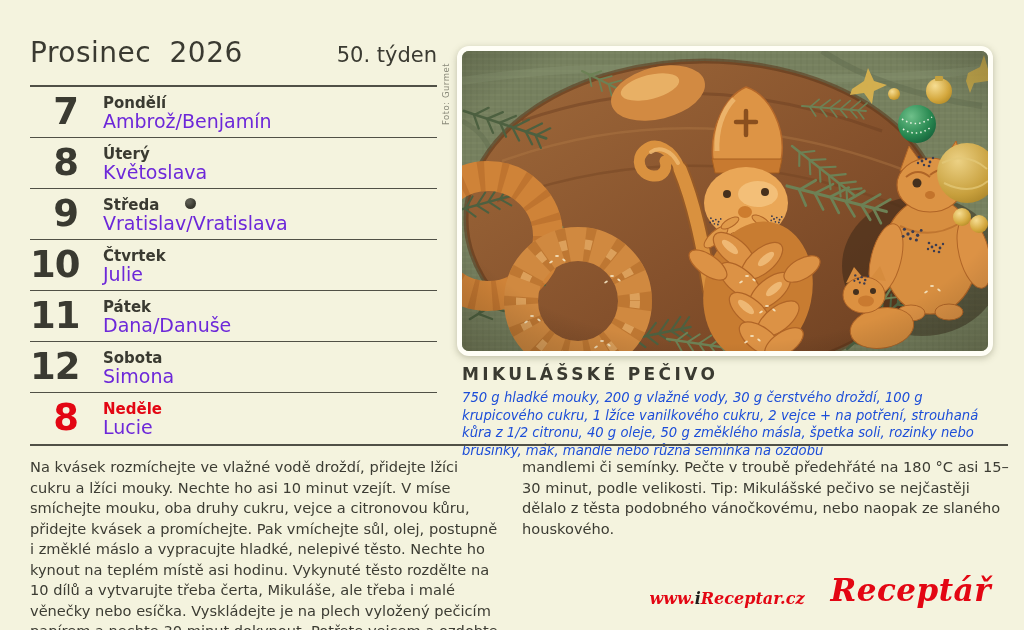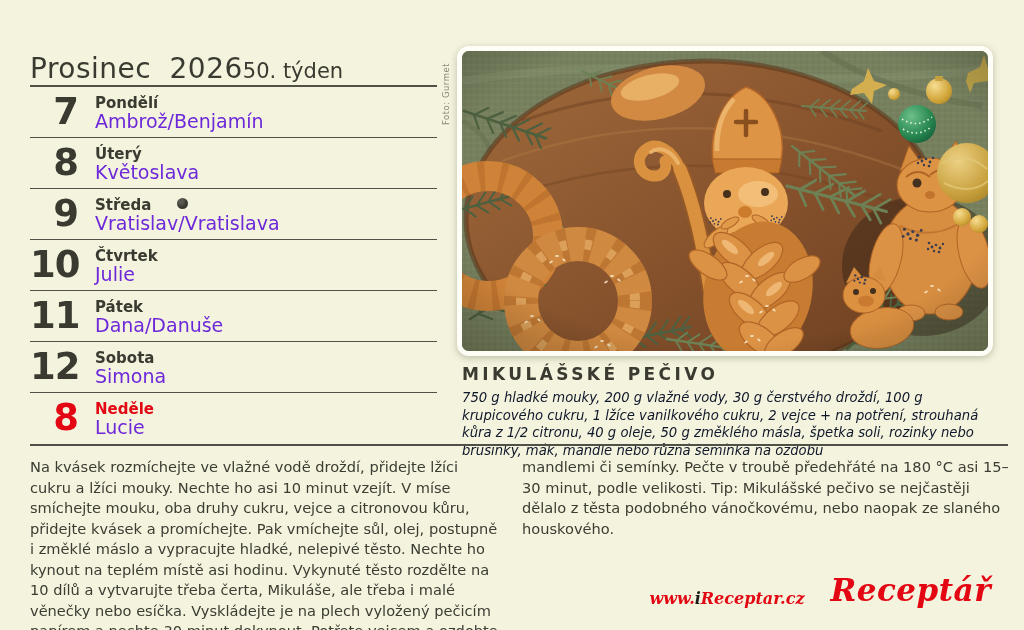--- a/index.html
+++ b/index.html
@@ -6,39 +6,39 @@
   html,body { width:1024px; height:630px; }
   body {
     position:relative;
     background:#f4f3de;
     font-family:"DejaVu Sans","Liberation Sans",sans-serif;
     color:#3c3c33;
     overflow:hidden;
   }
   
   .cal-header {
-    position:absolute; left:30px; top:52px; width:407px;
-    display:flex; align-items:baseline;
+    position:absolute; left:30px; top:36px; width:407px;
+    display:flex; justify-content:space-between; align-items:baseline;
   }
   .month-title { font-size:28px; font-weight:400; letter-spacing:.5px; word-spacing:9px; color:#3a3a31; }
   .week-label { font-size:21px; color:#3a3a31; }
   .rule { position:absolute; background:#505046; height:2px; }
   .header-rule { left:30px; top:85px; width:407px; }
   .big-rule { left:30px; top:444px; width:978px; }
   .day-rows { position:absolute; left:30px; top:87px; width:407px; }
   .day-row {
     height:51px; display:flex; align-items:flex-start;
     border-bottom:1.5px solid #505046; padding-top:4px;
   }
   .day-row:last-child { border-bottom:none; }
   .day-num {
     width:48px; text-align:right; font-size:37px; font-weight:bold;
     line-height:42px; letter-spacing:-1px; color:#3a3a31; flex:none;
   }
-  .day-info { margin-left:17px; padding-top:2px; }
+  .day-info { margin-left:25px; padding-top:2px; }
   .day-name { font-size:15px; font-weight:bold; color:#3a3a31; line-height:18px; }
   .name-days { font-size:19px; color:#6d28d9; line-height:19px; }
   .day-row.red .day-num, .day-row.red .day-name { color:#e30613; }
   .moon {
     display:inline-block; width:11px; height:11px; border-radius:50%;
     background:radial-gradient(circle at 35% 30%, #5a5a50 0 18%, #38382f 60%);
     margin-left:26px; vertical-align:1px;
   }
   
   .photo-frame {
@@ -53,21 +53,21 @@
     writing-mode:vertical-rl; transform:rotate(180deg);
     font-size:8.5px; color:#8b8b7b; letter-spacing:.5px;
   }
   
   .recipe-title {
     position:absolute; left:462px; top:364px; width:546px;
     font-size:17px; font-weight:bold; letter-spacing:3.4px; color:#3a3a31;
   }
   .recipe-ingredients {
     position:absolute; left:462px; top:389px; width:546px;
-    font-size:13.2px; font-style:italic; line-height:17.5px; color:#0f172a;
+    font-size:13.2px; font-style:italic; line-height:17.5px; color:#1d4ed8;
   }
   .instructions { position:absolute; top:457px; font-size:14.6px; line-height:20.5px; color:#3c3c33; }
   .col-left  { left:30px;  width:470px; }
   .col-right { left:522px; width:488px; }
   .col-right p + p { margin-top:0; }
   
   .footer {
     position:absolute; right:33px; top:572px;
     display:flex; align-items:flex-end; gap:26px;
     font-family:"DejaVu Serif","Liberation Serif",serif;

